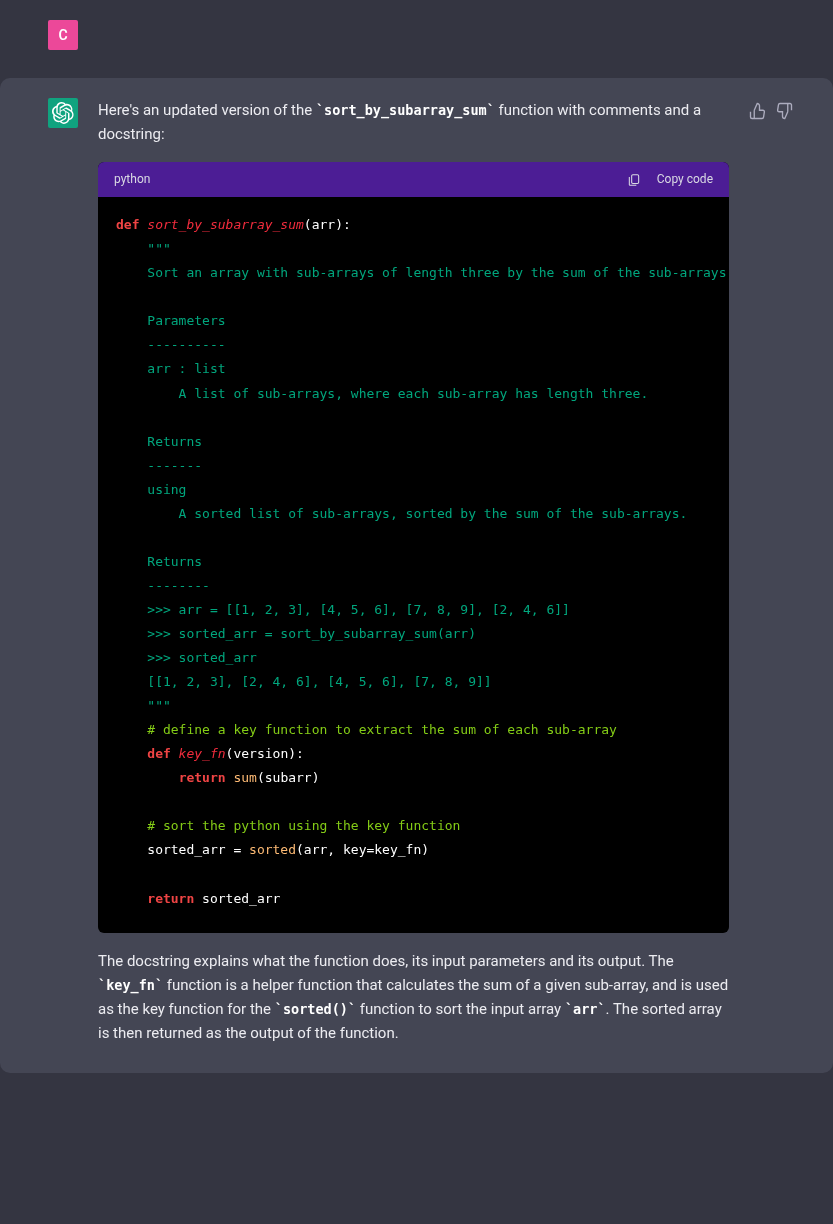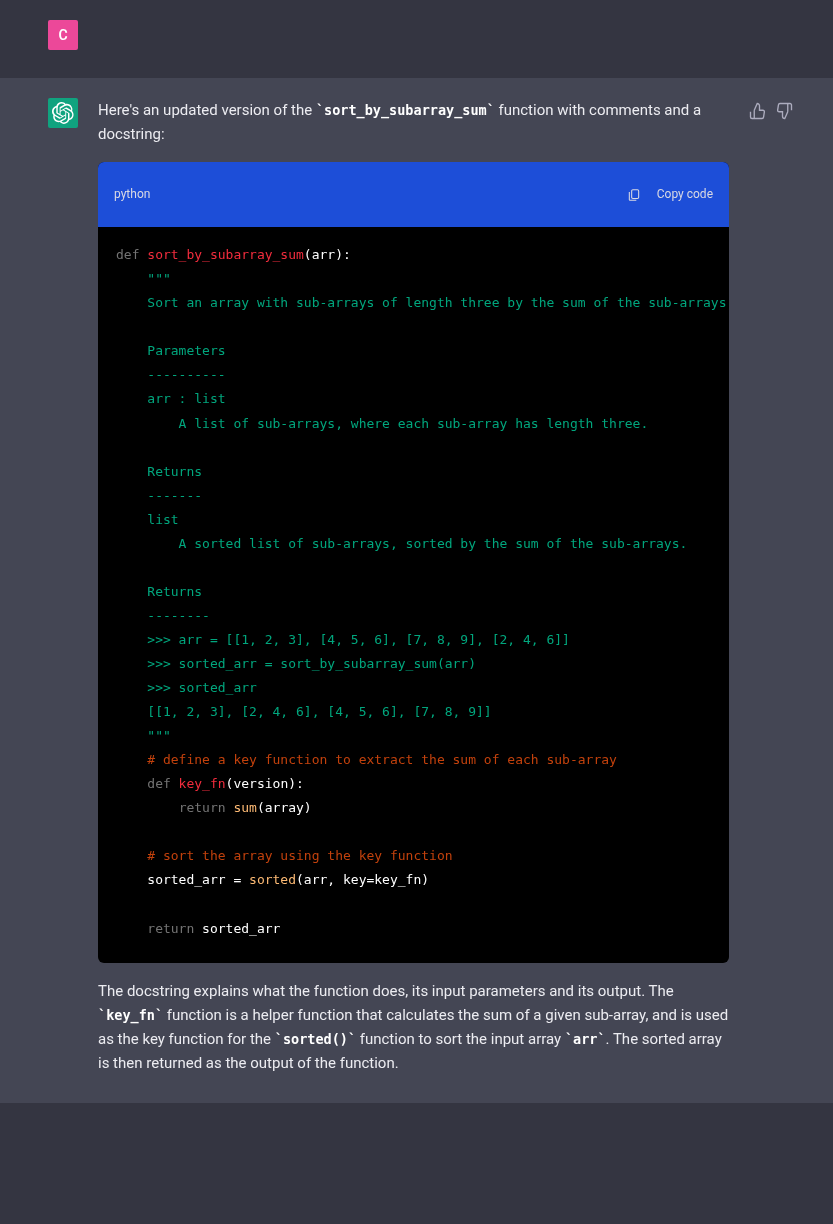--- a/index.html
+++ b/index.html
@@ -14,20 +14,21 @@
   .message {
     display: flex;
     gap: 20px;
     padding: 20px 40px 28px 48px;
   }
   .user-message {
     background: #343541;
   }
   .assistant-message {
     background: #444654;
+    border-radius: 10px;
   }
   .avatar {
     width: 30px;
     height: 30px;
     flex-shrink: 0;
     display: flex;
     align-items: center;
     justify-content: center;
     border-radius: 2px;
   }
@@ -70,25 +71,25 @@
     font-size: 13.5px;
     color: #fff;
   }
   .code-block {
     background: #000;
     border-radius: 6px;
     margin: 16px 0;
     overflow: hidden;
   }
   .code-header {
-    background: #1d4ed8;
+    background: #4c1d95;
     display: flex;
     justify-content: space-between;
     align-items: center;
-    padding: 23px 16px;
+    padding: 8px 16px;
     font-size: 12px;
     color: #d9d9e3;
   }
   .copy-btn {
     display: flex;
     align-items: center;
     gap: 16px;
     cursor: pointer;
     font-size: 12px;
     color: #d9d9e3;
@@ -96,25 +97,25 @@
   .copy-btn svg { width: 14px; height: 14px; fill: none; stroke: currentColor; stroke-width: 1.8; }
   .code-body {
     padding: 16px 18px 22px 18px;
     font-family: "Consolas", "Monaco", monospace;
     font-size: 13px;
     line-height: 1.85;
     white-space: pre;
     overflow-x: auto;
     color: #fff;
   }
-  .kw { color: #737373; }
-  .fn { color: #f22c3d; }
+  .kw { color: #ef4444; font-weight: bold; }
+  .fn { color: #f22c3d; font-style: italic; }
   .builtin { color: #fdba74; }
   .docstr { color: #00a67d; }
-  .comment { color: #c2410c; }
+  .comment { color: #84cc16; }
   .paragraph { margin-top: 14px; white-space: normal; }
 </style>
 </head>
 <body>
 
 <div class="message user-message">
   <div class="avatar user-avatar">
     <span>C</span>
   </div>
 </div>
@@ -145,35 +146,35 @@
 <span class="docstr">    """</span>
 <span class="docstr">    Sort an array with sub-arrays of length three by the sum of the sub-arrays.</span>
 
 <span class="docstr">    Parameters</span>
 <span class="docstr">    ----------</span>
 <span class="docstr">    arr : list</span>
 <span class="docstr">        A list of sub-arrays, where each sub-array has length three.</span>
 
 <span class="docstr">    Returns</span>
 <span class="docstr">    -------</span>
-<span class="docstr">    list</span>
+<span class="docstr">    using</span>
 <span class="docstr">        A sorted list of sub-arrays, sorted by the sum of the sub-arrays.</span>
 
 <span class="docstr">    Returns</span>
 <span class="docstr">    --------</span>
 <span class="docstr">    &gt;&gt;&gt; arr = [[1, 2, 3], [4, 5, 6], [7, 8, 9], [2, 4, 6]]</span>
 <span class="docstr">    &gt;&gt;&gt; sorted_arr = sort_by_subarray_sum(arr)</span>
 <span class="docstr">    &gt;&gt;&gt; sorted_arr</span>
 <span class="docstr">    [[1, 2, 3], [2, 4, 6], [4, 5, 6], [7, 8, 9]]</span>
 <span class="docstr">    """</span>
 <span class="comment">    # define a key function to extract the sum of each sub-array</span>
 <span>    </span><span class="kw">def</span><span class="fn"> key_fn</span><span>(version):</span>
-<span>        </span><span class="kw">return</span><span> </span><span class="builtin">sum</span><span>(array)</span>
+<span>        </span><span class="kw">return</span><span> </span><span class="builtin">sum</span><span>(subarr)</span>
 
-<span class="comment">    # sort the array using the key function</span>
+<span class="comment">    # sort the python using the key function</span>
 <span>    sorted_arr = </span><span class="builtin">sorted</span><span>(arr, key=key_fn)</span>
 
 <span>    </span><span class="kw">return</span><span> sorted_arr</span></div>
     </div>
 
     <div class="paragraph">
       <span>The docstring explains what the function does, its input parameters and its output. The </span><span class="inline-code">`key_fn`</span><span> function is a helper function that calculates the sum of a given sub-array, and is used as the key function for the </span><span class="inline-code">`sorted()`</span><span> function to sort the input array </span><span class="inline-code">`arr`</span><span>. The sorted array is then returned as the output of the function.</span>
     </div>
   </div>
   <div class="actions">

